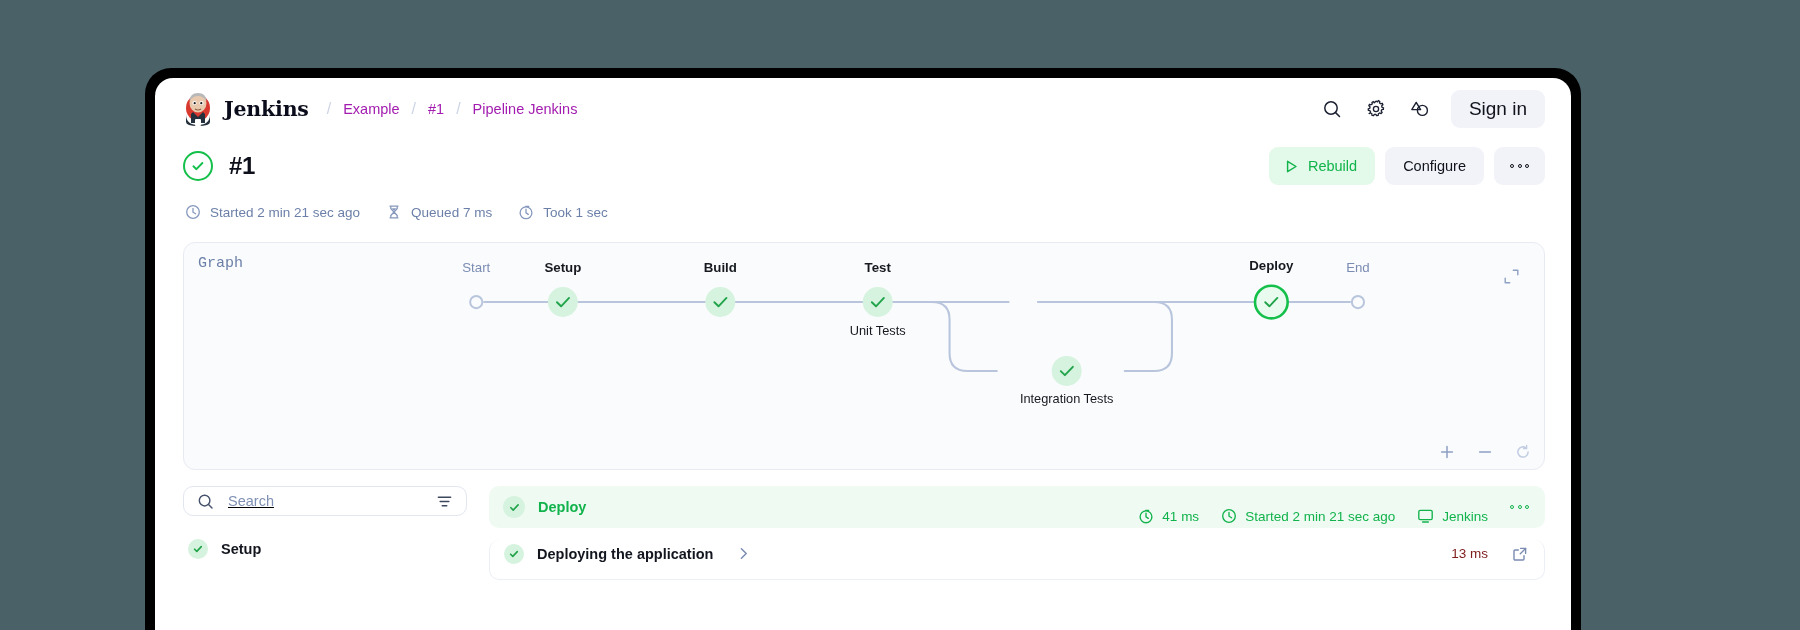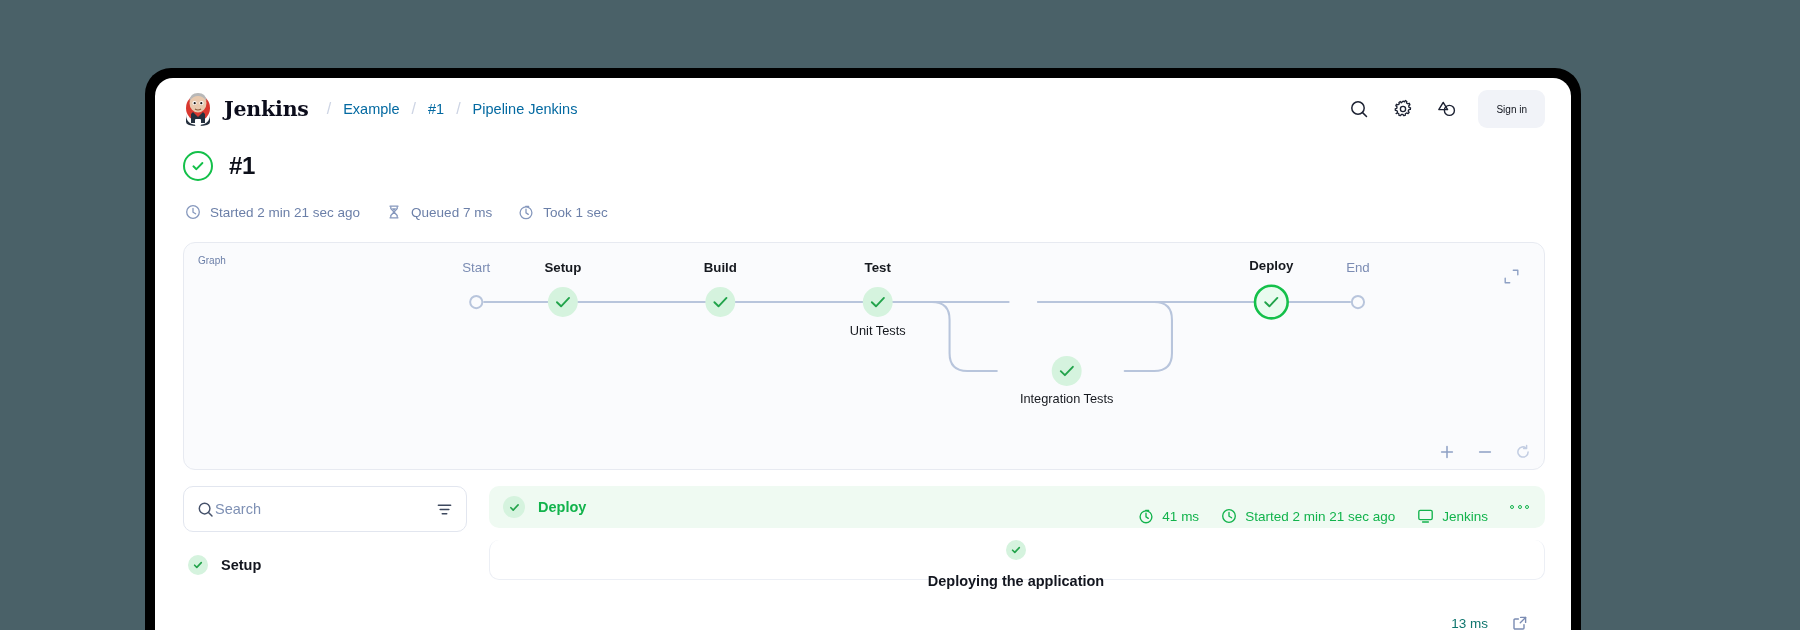--- a/index.html
+++ b/index.html
@@ -34,37 +34,37 @@
   .brand { display: flex; align-items: center; gap: 11px; }
   .jenkins-logo { width: 30px; height: 34px; display: block; }
   .brand-name {
     font-family: "DejaVu Serif", "Liberation Serif", serif;
     font-weight: bold; font-size: 20.5px; color: #0b0c1b;
     letter-spacing: -0.2px;
   }
   .crumbs { display: flex; align-items: center; gap: 0; margin-left: 6px; }
   .crumb-sep { color: #cdd4e4; font-size: 16px; padding: 0 12px; }
   .crumb {
-    font-size: 14.5px; color: #0369a1; white-space: nowrap;
+    font-size: 14.5px; color: #a21caf; white-space: nowrap;
   }
   .topbar-right {
     margin-left: auto; display: flex; align-items: center; gap: 6px;
   }
   .icon-btn {
     width: 38px; height: 38px; border-radius: 9px;
     display: flex; align-items: center; justify-content: center;
     background: transparent; border: none; cursor: pointer;
   }
   .icon-btn svg { display: block; }
   .signin-btn {
     margin-left: 6px;
     height: 38px; padding: 0 18px;
     background: #f1f3f8; border: none; border-radius: 9px;
     font-family: "Liberation Sans", sans-serif;
-    font-size: 10px; color: #10131c; cursor: pointer;
+    font-size: 19px; color: #10131c; cursor: pointer;
   }
 
   
   .build-head {
     display: flex; align-items: center;
     padding: 0 26px 0 28px;
     height: 52px;
   }
   .status-ring {
     width: 30px; height: 30px; border-radius: 50%;
@@ -104,46 +104,48 @@
   
   .graph-panel {
     margin: 16px 26px 0 28px;
     background: #fafbfd;
     border: 1px solid #e7eaf1;
     border-radius: 12px;
     height: 228px;
     position: relative;
   }
   .graph-title {
-    font-size: 10px; color: #6b7fa8;
+    font-size: 15px; color: #6b7fa8;
     padding: 12px 0 0 14px;
+    font-family: Liberation Mono, monospace;
   }
   .expand-icon { position: absolute; right: 14px; top: 14px; }
   .graph-canvas { position: absolute; inset: 0; }
   .zoom-ctrls {
     position: absolute; right: 12px; bottom: 8px;
     display: flex; align-items: center; gap: 20px;
   }
   .zoom-btn {
     background: none; border: none; cursor: pointer;
     color: #8d9fc4; display: flex; align-items: center; justify-content: center;
     width: 18px; height: 18px; padding: 0;
   }
 
   
   .lower {
     display: flex; gap: 22px;
     padding: 16px 26px 0 28px;
   }
   .sidebar { width: 284px; flex: none; }
   .search-box {
-    height: 46px; border: 1px solid #e2e6ef; border-radius: 10px;
-    display: flex; align-items: center; gap: 1px;
+    height: 30px; border: 1px solid #e2e6ef; border-radius: 10px;
+    display: flex; align-items: center; gap: 14px;
     padding: 0 13px;
     background: #fff;
+    text-decoration: underline;
   }
   .search-input {
     border: none; outline: none; flex: 1;
     font-family: "Liberation Sans", sans-serif;
     font-size: 14.5px; color: #13161f;
     background: transparent;
   }
   .search-input::placeholder { color: #7e90b4; }
   .stage-list { margin-top: 16px; }
   .stage-item {
@@ -163,25 +165,24 @@
     margin-left: auto; display: flex; align-items: center; gap: 22px;
     color: #12b34c; font-size: 13.5px;
   }
   .hdr-meta { display: flex; align-items: center; gap: 8px; margin-top: 18px; }
   .step-row {
     margin-top: 12px;
     border: 1px solid #eceff5; border-top: none; border-radius: 10px;
     height: 40px; display: flex; align-items: center;
     padding: 0 16px 12px 14px; gap: 13px;
     background: #fff;
-    flex-direction: column;
   }
   .step-name { font-size: 14.5px; font-weight: bold; color: #13161f; }
   .step-right { margin-left: auto; display: flex; align-items: center; gap: 24px; }
-  .step-dur { font-size: 13.5px; color: #0f766e; }
+  .step-dur { font-size: 13.5px; color: #7f1d1d; }
   .chk-circle {
     width: 22px; height: 22px; border-radius: 50%;
     background: #d5f3de; display: flex; align-items: center; justify-content: center;
     flex: none;
   }
   .chk-circle.sm { width: 20px; height: 20px; }
 </style>
 </head>
 <body>
 
@@ -238,20 +239,38 @@
   </div>
 
   <div class="build-head">
     <div class="status-ring">
       <svg width="16" height="16" viewBox="0 0 16 16" fill="none">
         <path d="M3.4 8.3 L6.4 11.2 L12.4 5" stroke="#14c04a" stroke-width="1.9" stroke-linecap="round" stroke-linejoin="round"></path>
       </svg>
     </div>
     <div class="build-number">#1</div>
 
+    <div class="head-actions">
+      <button class="btn btn-rebuild">
+        <svg width="15" height="15" viewBox="0 0 15 15" fill="none">
+          <path d="M3.6 2.3 L12 7.5 L3.6 12.7 Z" stroke="#10b44a" stroke-width="1.45" stroke-linejoin="round"></path>
+        </svg>
+        <span>Rebuild</span>
+      </button>
+      <button class="btn btn-configure">
+        <span>Configure</span>
+      </button>
+      <button class="btn btn-more">
+        <span class="dots">
+              <i></i>
+              <i></i>
+              <i></i>
+            </span>
+      </button>
+    </div>
   </div>
 
   <div class="meta-row">
     <div class="meta-item">
       <svg width="16" height="16" viewBox="0 0 16 16" fill="none">
         <circle cx="8" cy="8" r="6.3" stroke="#8698bd" stroke-width="1.3"></circle>
         <path d="M8 4.4 V8.2 L10.6 9.8" stroke="#8698bd" stroke-width="1.3" stroke-linecap="round"></path>
       </svg>
       <span>Started 2 min 21 sec ago</span>
     </div>

